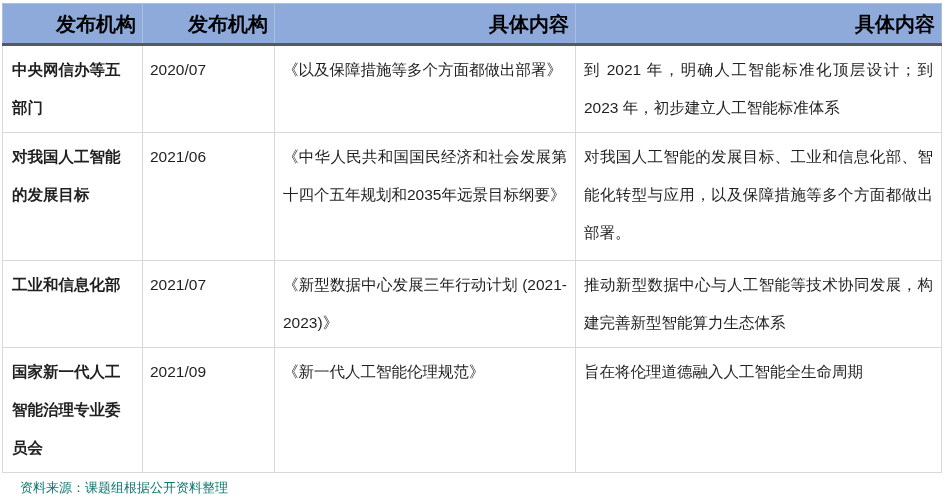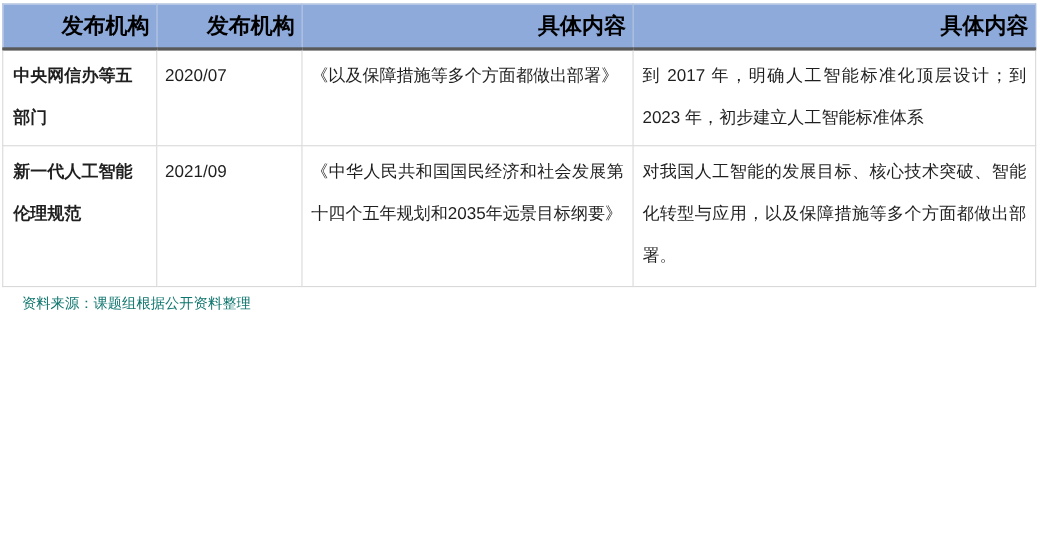--- a/index.html
+++ b/index.html
@@ -87,26 +87,38 @@
         <th>发布机构</th>
         <th>具体内容</th>
         <th>具体内容</th>
       </tr>
     </thead>
     <tbody>
       <tr class="r1">
         <td class="org">中央网信办等五部门</td>
         <td class="date">2020/07</td>
         <td class="policy">《以及保障措施等多个方面都做出部署》</td>
-        <td class="content">到 2017 年，明确人工智能标准化顶层设计；到 2023 年，初步建立人工智能标准体系</td>
+        <td class="content">到 2021 年，明确人工智能标准化顶层设计；到 2023 年，初步建立人工智能标准体系</td>
       </tr>
       <tr class="r2">
-        <td class="org">新一代人工智能伦理规范</td>
+        <td class="org">对我国人工智能的发展目标</td>
+        <td class="date">2021/06</td>
+        <td class="policy">《中华人民共和国国民经济和社会发展第十四个五年规划和2035年远景目标纲要》</td>
+        <td class="content">对我国人工智能的发展目标、工业和信息化部、智能化转型与应用，以及保障措施等多个方面都做出部署。</td>
+      </tr>
+      <tr class="r3">
+        <td class="org">工业和信息化部</td>
+        <td class="date">2021/07</td>
+        <td class="policy">《新型数据中心发展三年行动计划 (2021-2023)》</td>
+        <td class="content">推动新型数据中心与人工智能等技术协同发展，构建完善新型智能算力生态体系</td>
+      </tr>
+      <tr class="r4">
+        <td class="org">国家新一代人工智能治理专业委员会</td>
         <td class="date">2021/09</td>
-        <td class="policy">《中华人民共和国国民经济和社会发展第十四个五年规划和2035年远景目标纲要》</td>
-        <td class="content">对我国人工智能的发展目标、核心技术突破、智能化转型与应用，以及保障措施等多个方面都做出部署。</td>
+        <td class="policy">《新一代人工智能伦理规范》</td>
+        <td class="content">旨在将伦理道德融入人工智能全生命周期</td>
       </tr>
     </tbody>
   </table>
 
   <div class="source-note">资料来源：课题组根据公开资料整理</div>
 
 </div>
 
 </body></html>

